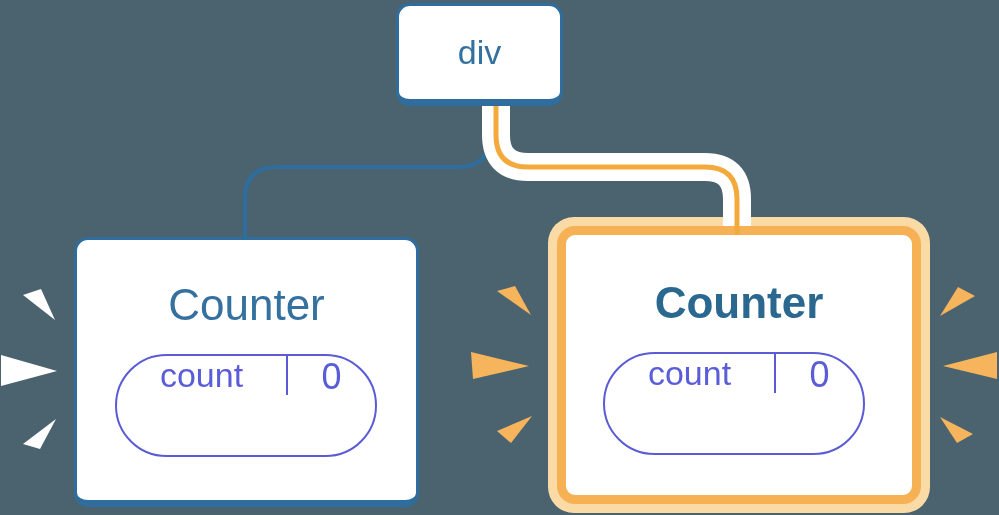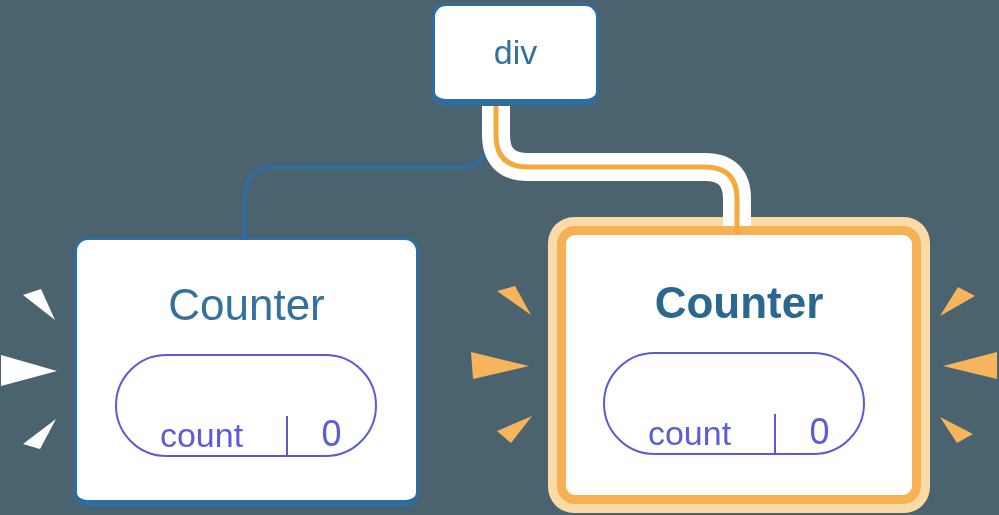--- a/index.html
+++ b/index.html
@@ -3,21 +3,21 @@
 <meta charset="utf-8">
 <style>
   html,body{margin:0;padding:0;background:#222;}
   *{box-sizing:border-box;}
   .canvas{
     position:relative;width:999px;height:515px;overflow:hidden;
     background:var(--c-background,#4b636e);
     font-family:"Liberation Sans", sans-serif;
   }
   .node-div{
-    position:absolute;left:432px;top:3px;width:167px;height:103px;
+    position:absolute;left:396px;top:3px;width:167px;height:103px;
     background:#fff;border:3px solid var(--c-blue,#2e6d9d);border-bottom-width:7px;
     border-radius:14px;display:flex;align-items:center;justify-content:center;
   }
   .node-div span{font-size:34px;font-weight:500;color:var(--c-blue_text,#33719f);}
   .card-left{
     position:absolute;left:74px;top:237px;width:345px;height:270px;
     background:#fff;border:3px solid var(--c-blue,#2e6d9d);border-bottom-width:7px;
     border-radius:14px;
   }
   .card-right-ring{
@@ -29,21 +29,21 @@
     border:9px solid var(--c-orange_ring,#f7b155);border-radius:18px;
   }
   .title{
     position:absolute;text-align:center;font-size:44px;line-height:1;
   }
   .title-left{left:74px;top:283px;width:345px;font-weight:500;color:var(--c-title_left,#35719f);}
   .title-right{left:548px;top:281px;width:382px;font-weight:700;color:var(--c-title_right,#2b6890);}
   .pill{
     position:absolute;width:262px;height:103px;background:#fff;
     border:2.5px solid var(--c-purple_border,#5b5bd6);border-radius:52px;
-    display:flex;align-items:flex-end;overflow:hidden;
+    display:flex;align-items:flex-start;overflow:hidden;
   }
   .pill-left{left:115px;top:354px;}
   .pill-right{left:603px;top:352px;}
   .pill .key{
     width:171px;display:flex;align-items:center;justify-content:center;
     border-right:2.5px solid var(--c-purple_border,#5b5bd6);
     font-size:34px;color:var(--c-purple_text,#5a5cd8);
   }
   .pill .val{
     flex:1;display:flex;align-items:center;justify-content:center;

